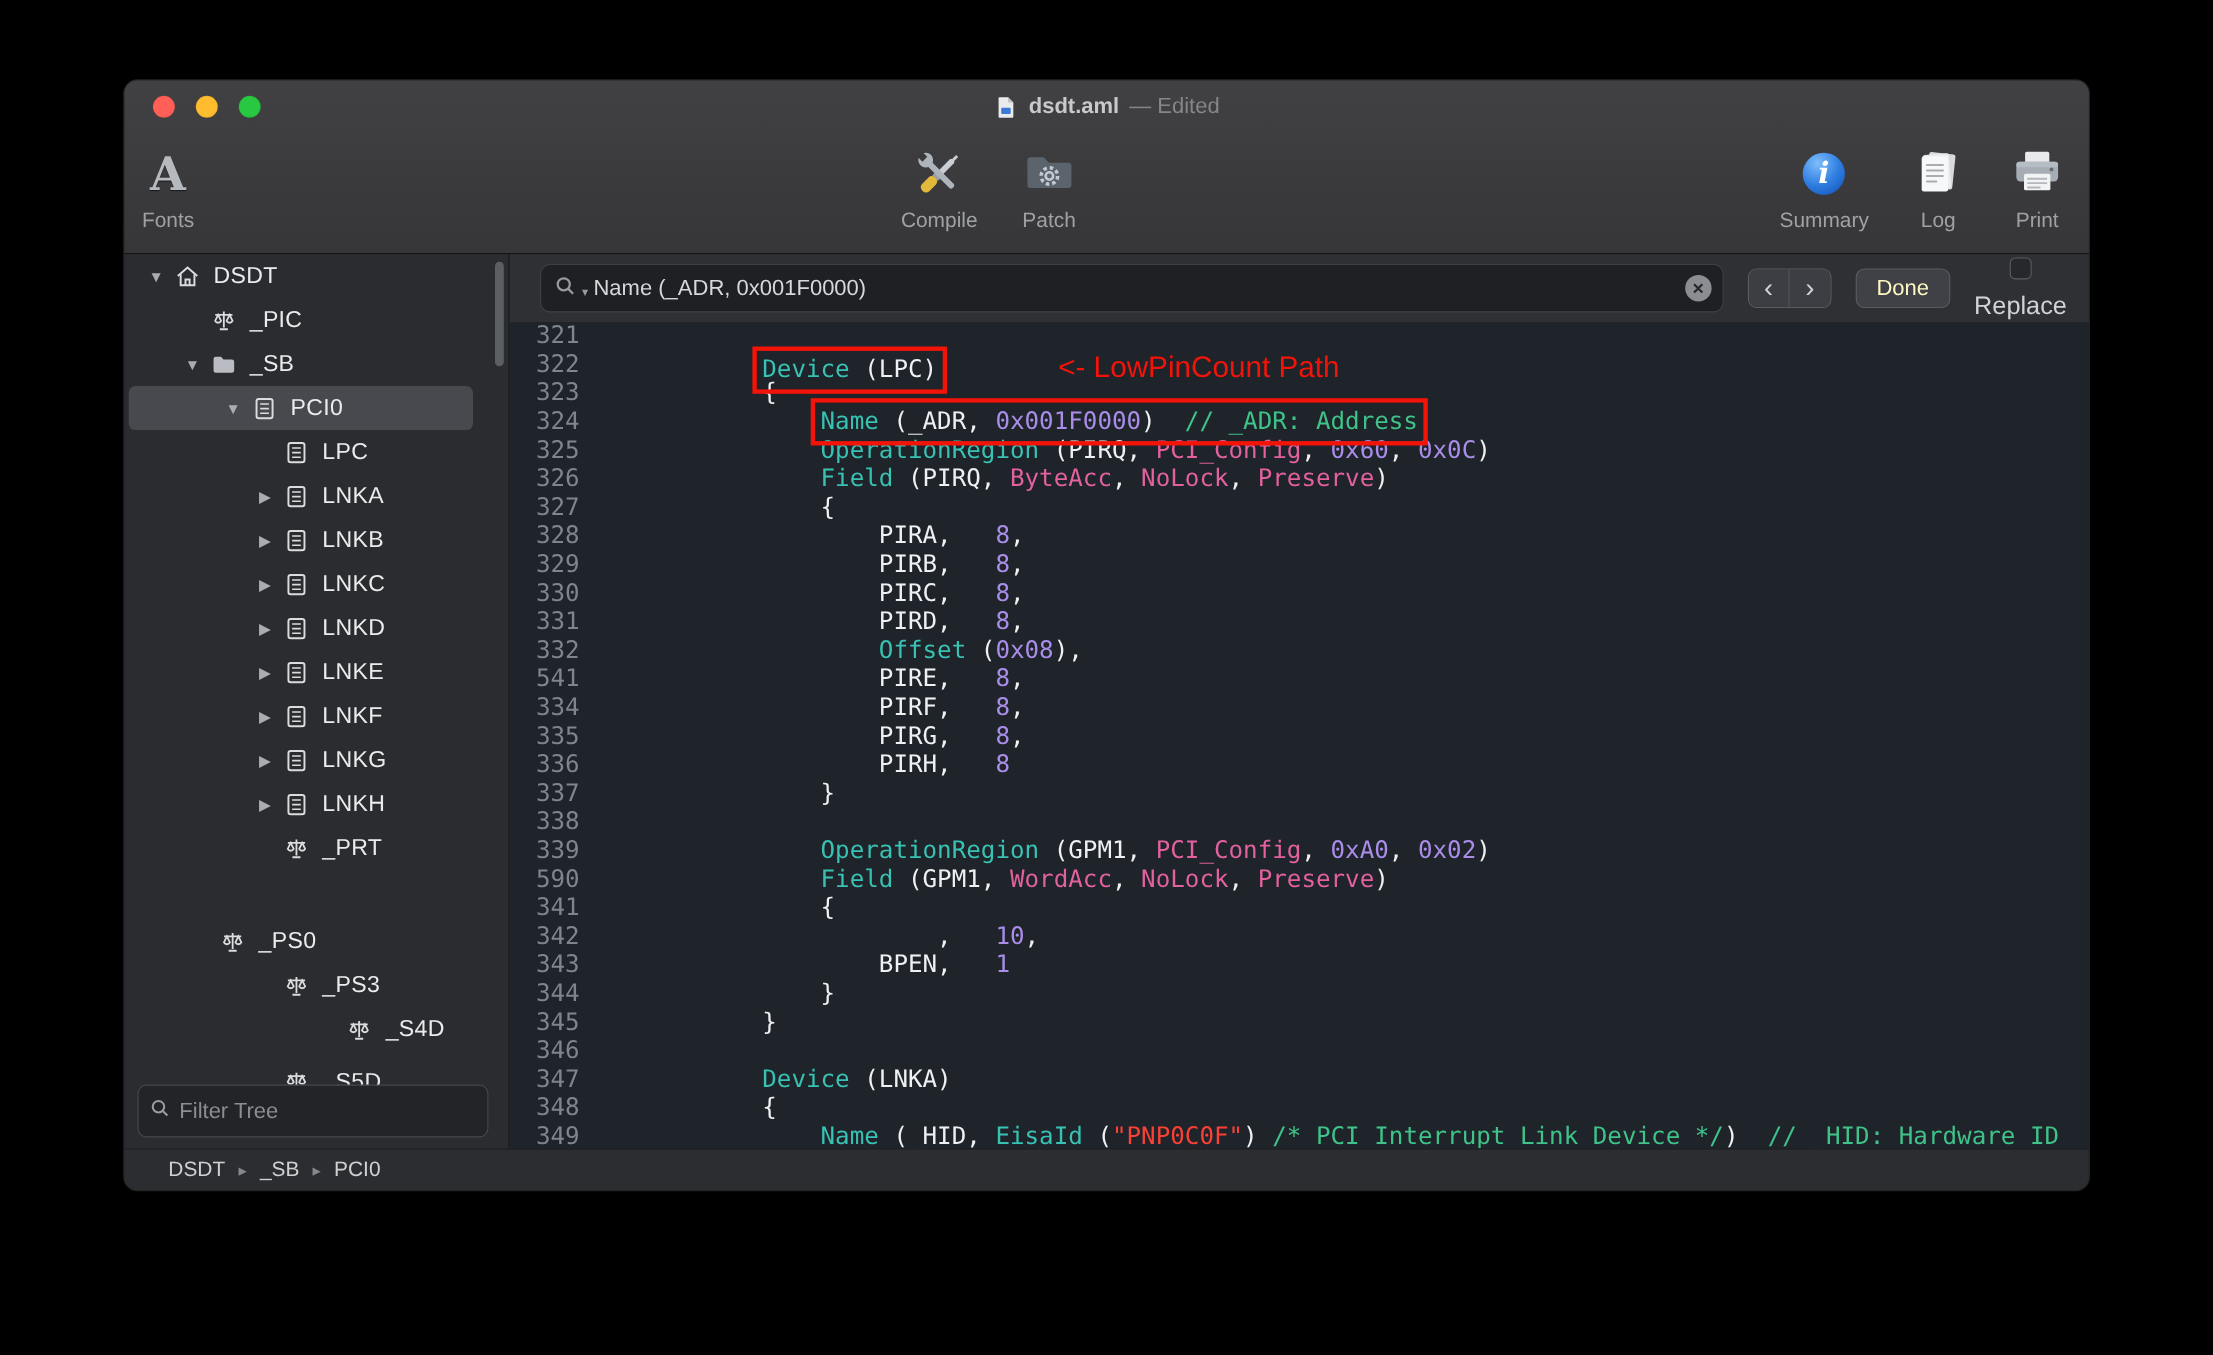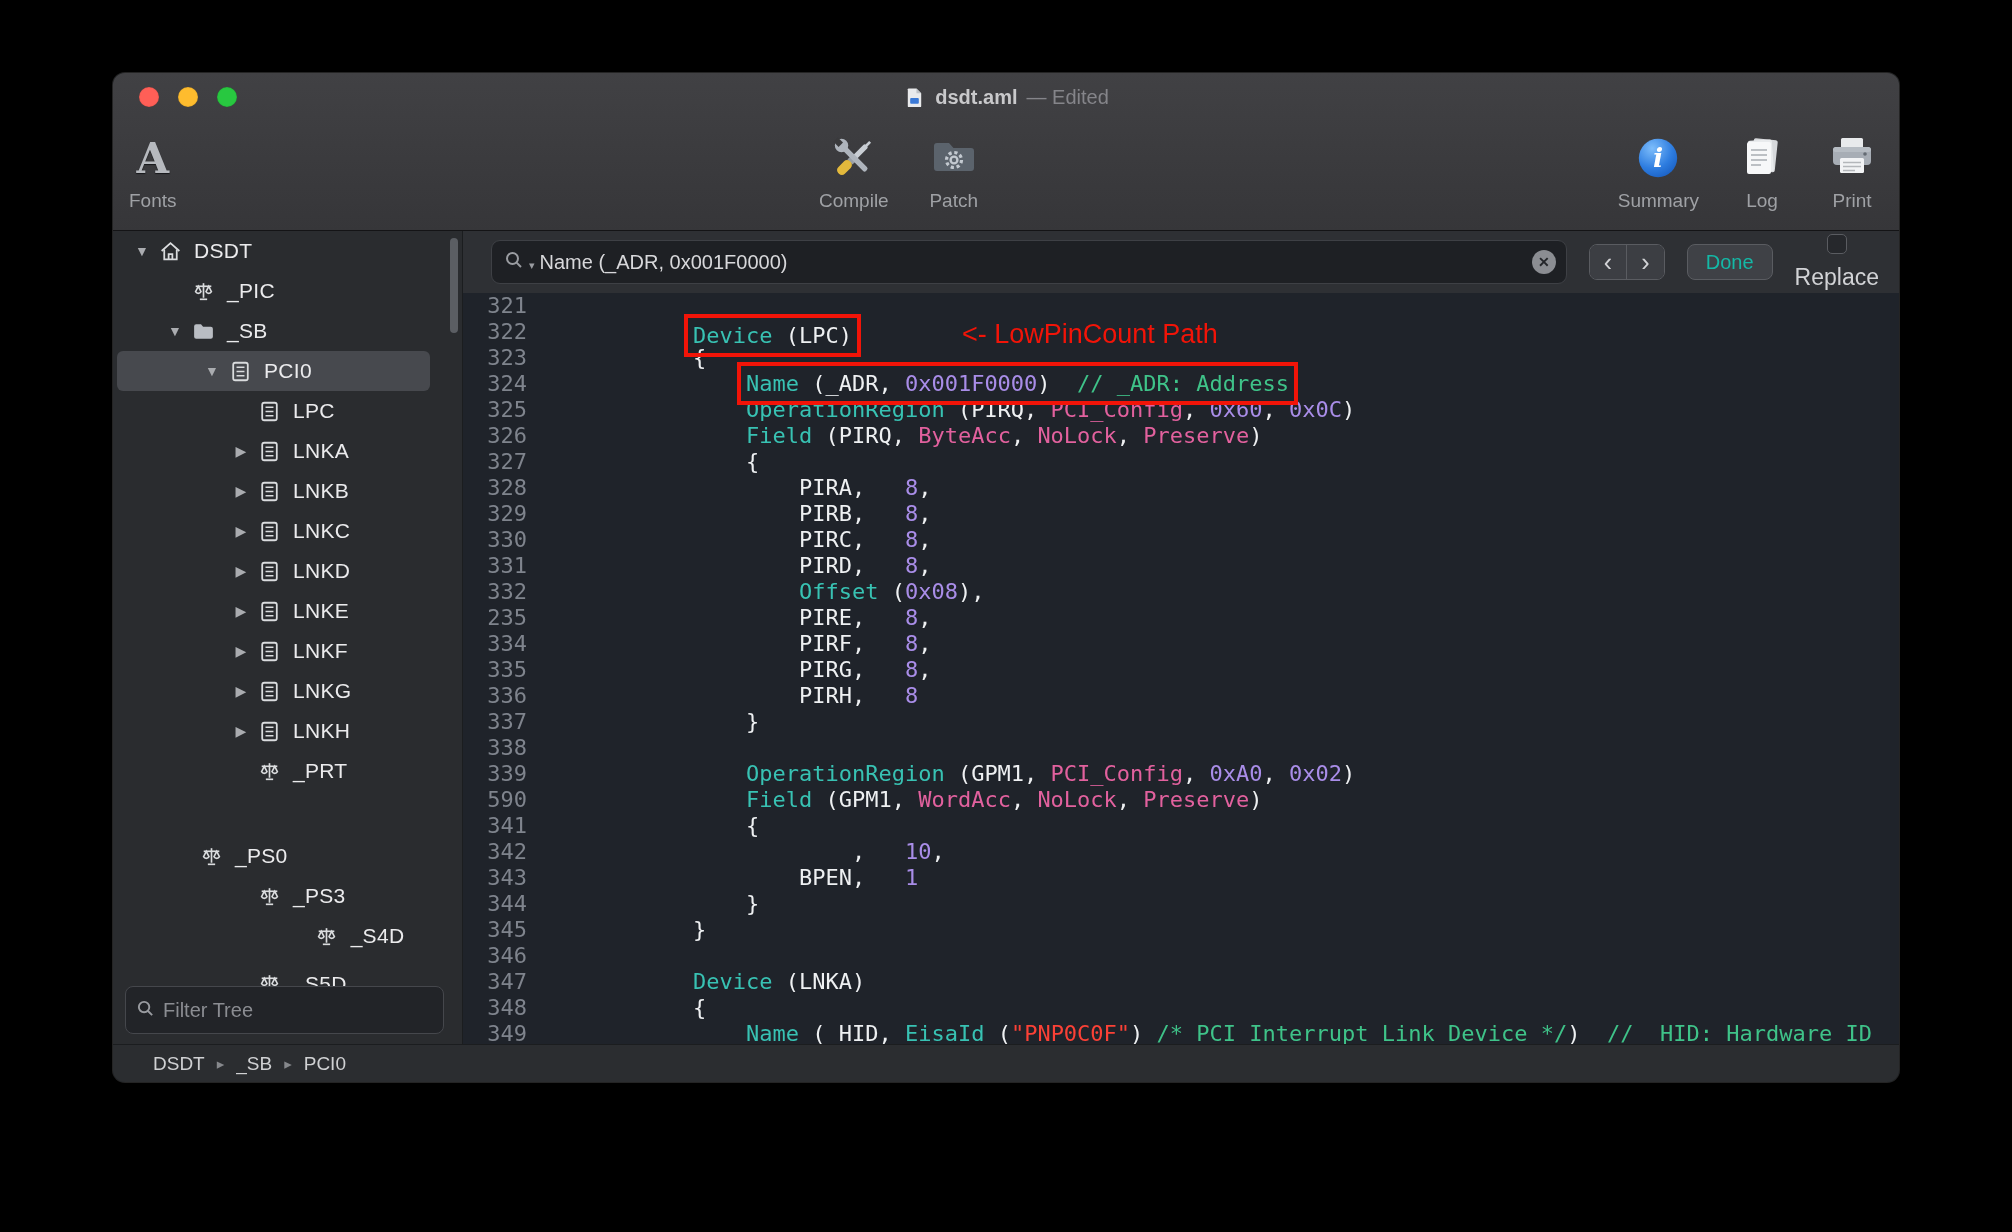--- a/index.html
+++ b/index.html
@@ -62,21 +62,21 @@
   .findfield{flex:1;height:44px;background:#1e2024;border:1px solid #3e4045;border-radius:9px;
     display:flex;align-items:center;padding:0 12px;gap:5px;position:relative;min-width:0;}
   .findfield .chev{color:#9a9ca1;font-size:11px;margin-top:6px;}
   .findfield input{flex:1;background:none;border:none;outline:none;color:#d8d8db;font:20px "Liberation Sans",sans-serif;padding-right:36px;min-width:0;}
   .clear-btn{position:absolute;right:10px;width:24px;height:24px;border-radius:50%;background:#8b8d92;color:#24262a;
     border:none;font-size:14px;font-weight:bold;line-height:24px;text-align:center;padding:0;cursor:pointer;}
   .seg{display:flex;height:36px;border:1px solid #5a5c61;border-radius:8px;overflow:hidden;flex-shrink:0;}
   .seg button{width:37px;background:#3c3e43;border:none;color:#d2d3d6;font-size:25px;line-height:32px;padding:0;cursor:pointer;}
   .seg button:first-child{border-right:1px solid #5a5c61;}
   .done-btn{height:36px;padding:0 18px;background:#3f4146;border:1px solid #5a5c61;border-radius:8px;
-    color:#14b8a6;font:20px "Liberation Sans",sans-serif;cursor:pointer;flex-shrink:0;}
+    color:#fef9c3;font:20px "Liberation Sans",sans-serif;cursor:pointer;flex-shrink:0;}
   .replace{display:flex;align-items:center;gap:10px;color:#d2d3d6;font-size:23px;flex-shrink:0;cursor:default;flex-direction:column;}
   .cb{width:20px;height:20px;background:#26282c;border:1px solid #5a5c61;border-radius:5px;display:inline-block;}
 
   
   .editor{flex:1;display:flex;background:#1f232a;overflow:hidden;font:22px/26px "DejaVu Sans Mono",monospace;}
   .gutter{width:64px;flex-shrink:0;color:#7f848d;text-align:right;}
   .lineno{height:26px;line-height:26px;}
   .code{padding-left:60px;white-space:pre;}
   .code-line{height:26px;line-height:26px;white-space:pre;}
   .tok-p{color:var(--syntax-plain);}
@@ -462,21 +462,21 @@
             <div class="lineno">323</div>
             <div class="lineno">324</div>
             <div class="lineno">325</div>
             <div class="lineno">326</div>
             <div class="lineno">327</div>
             <div class="lineno">328</div>
             <div class="lineno">329</div>
             <div class="lineno">330</div>
             <div class="lineno">331</div>
             <div class="lineno">332</div>
-            <div class="lineno">235</div>
+            <div class="lineno">541</div>
             <div class="lineno">334</div>
             <div class="lineno">335</div>
             <div class="lineno">336</div>
             <div class="lineno">337</div>
             <div class="lineno">338</div>
             <div class="lineno">339</div>
             <div class="lineno">590</div>
             <div class="lineno">341</div>
             <div class="lineno">342</div>
             <div class="lineno">343</div>

